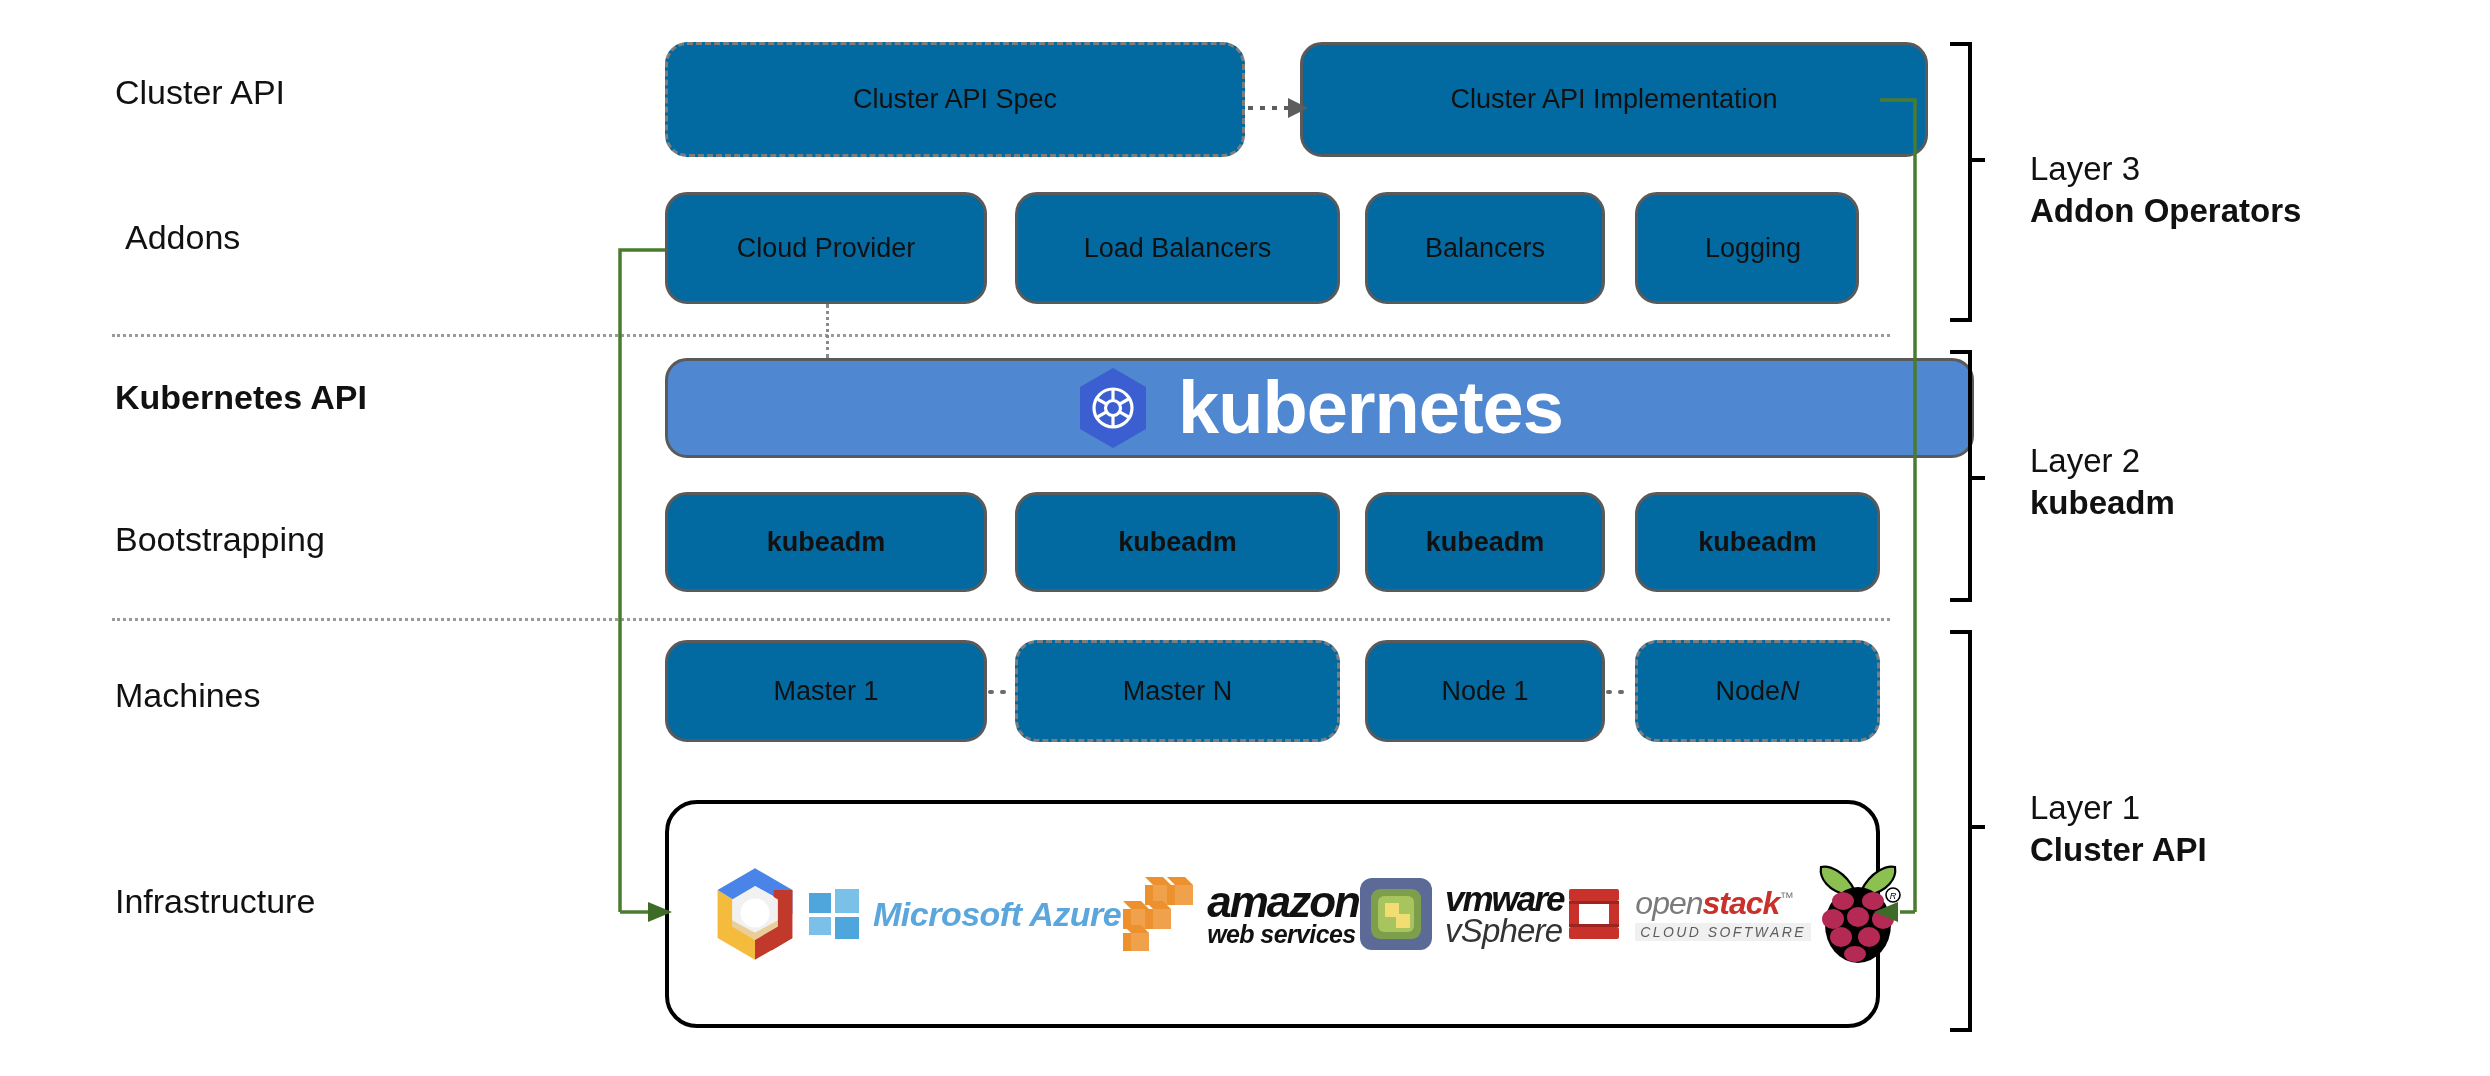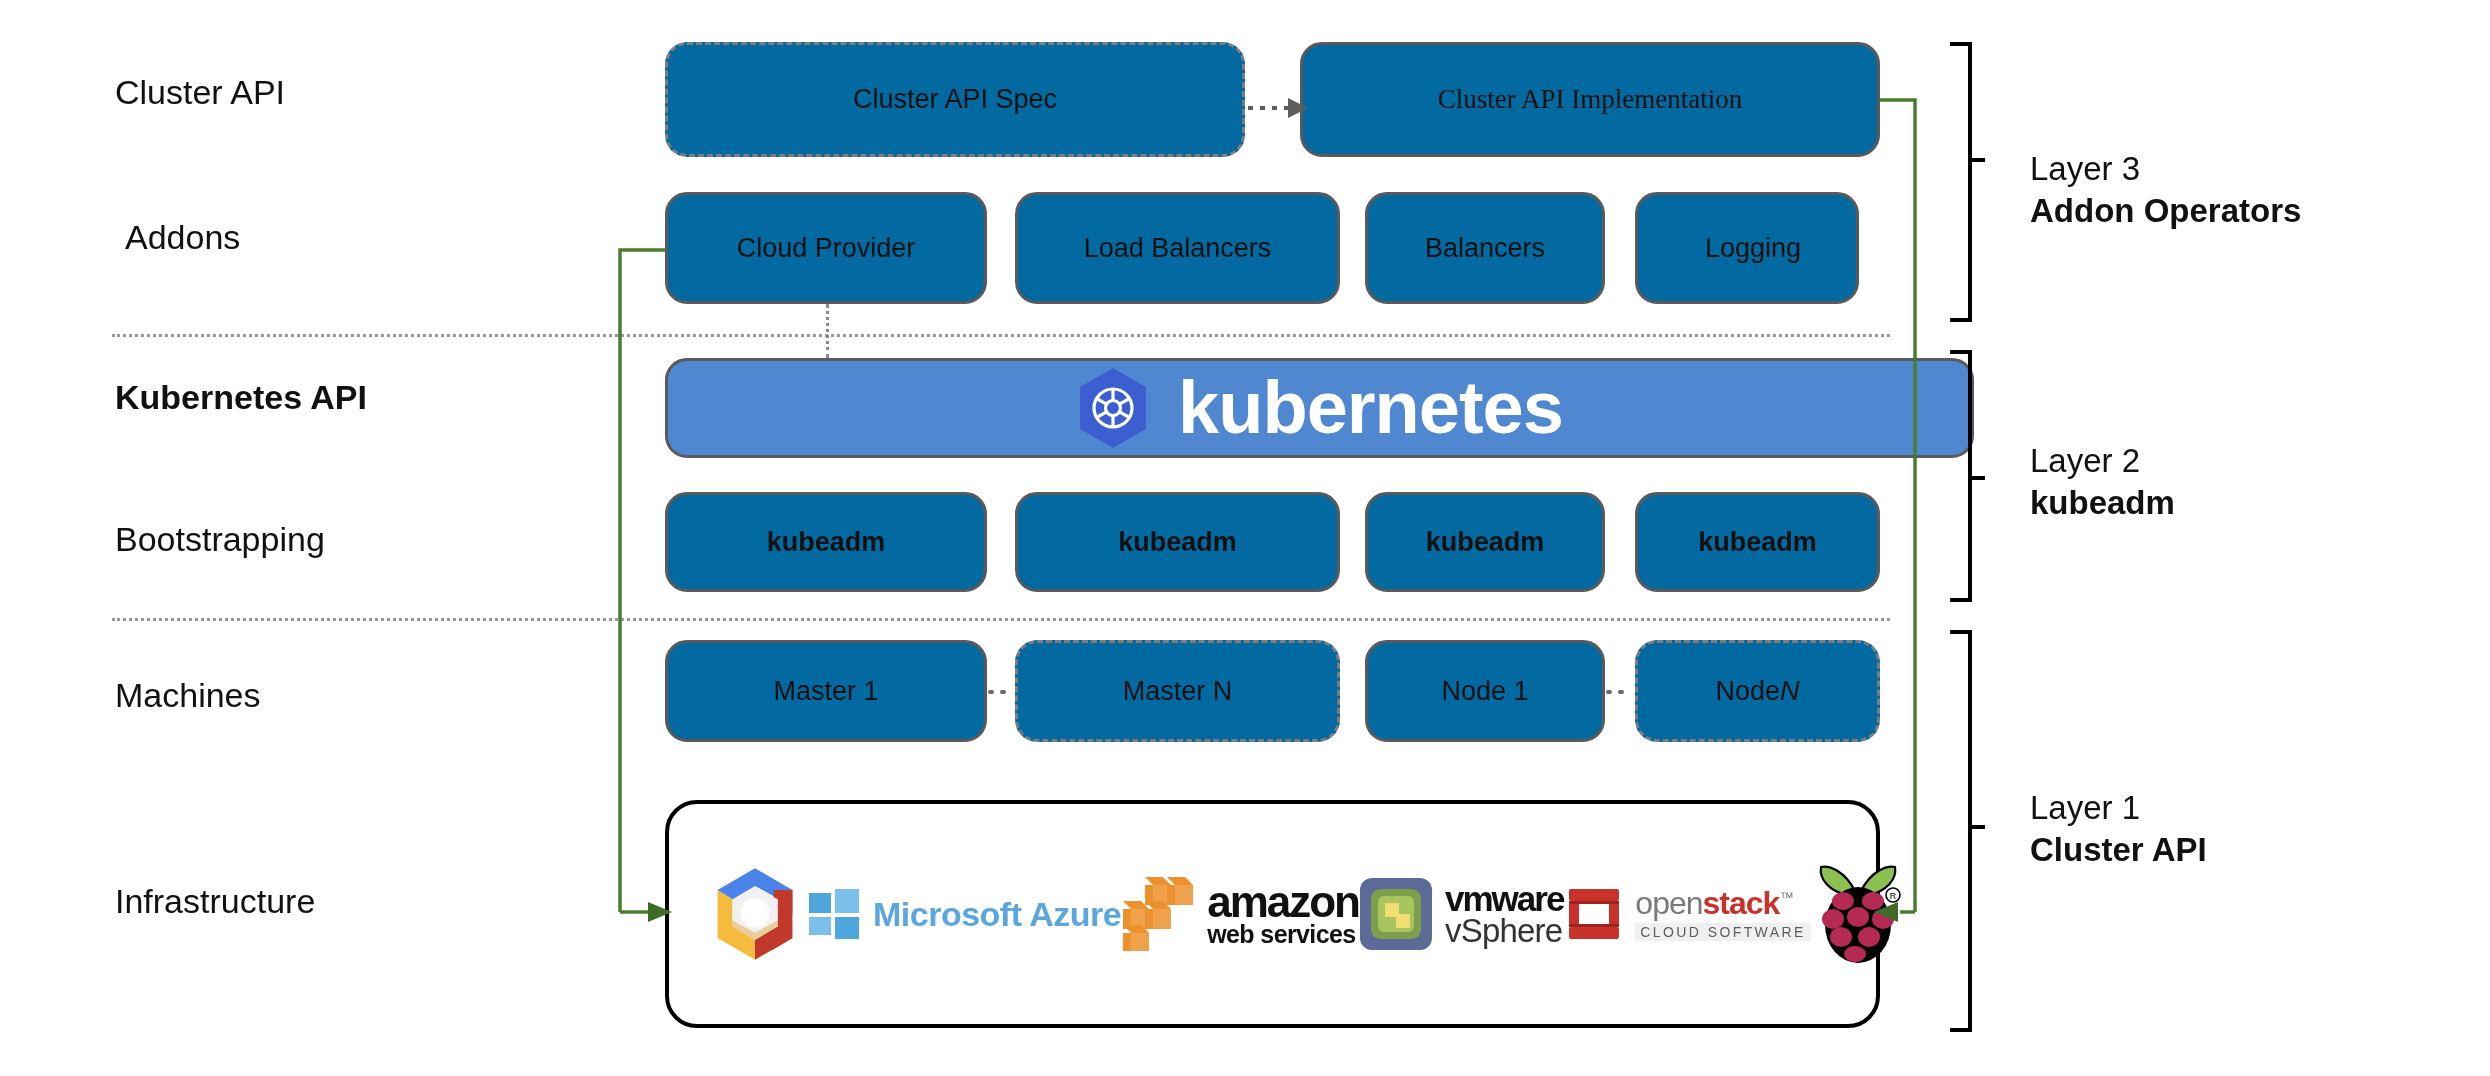--- a/index.html
+++ b/index.html
@@ -74,20 +74,21 @@
     display: flex;
     align-items: center;
     justify-content: space-evenly;
     padding: 0 34px;
   }
   .logo-slot {
     display: flex;
     align-items: center;
     justify-content: space-between;
     flex-shrink: 0;
+    font-style: italic;
   }
 
   
   .azure-wrap { display: flex; align-items: center; gap: 12px; }
   .azure-text {
     color: #5aa6dd;
     font-size: 34px;
     font-weight: bold;
     letter-spacing: -0.5px;
   }
@@ -150,21 +151,21 @@
   <div class="row-label" style="left:115px; top:75px;">Cluster API</div>
   <div class="row-label" style="left:125px; top:220px;">Addons</div>
   <div class="row-label" style="left:115px; top:380px;font-weight:bold;">Kubernetes API</div>
   <div class="row-label" style="left:115px; top:522px;">Bootstrapping</div>
   <div class="row-label" style="left:115px; top:678px;">Machines</div>
   <div class="row-label" style="left:115px; top:884px;">Infrastructure</div>
 
   <div class="box dashed" style="left:665px; top:42px; width:580px; height:115px;">
     <span>Cluster API Spec</span>
   </div>
-  <div class="box" style="left:1300px; top:42px; width:580px; height:115px;font-family:Liberation Serif, serif;">
+  <div class="box" style="left:1300px; top:42px; width:628px; height:115px;">
     <span>Cluster API Implementation</span>
   </div>
 
   <div class="box" style="left:665px; top:192px; width:322px; height:112px;">
     <span>Cloud Provider</span>
   </div>
   <div class="box" style="left:1015px; top:192px; width:325px; height:112px;">
     <span>Load Balancers</span>
   </div>
   <div class="box" style="left:1365px; top:192px; width:240px; height:112px;">

